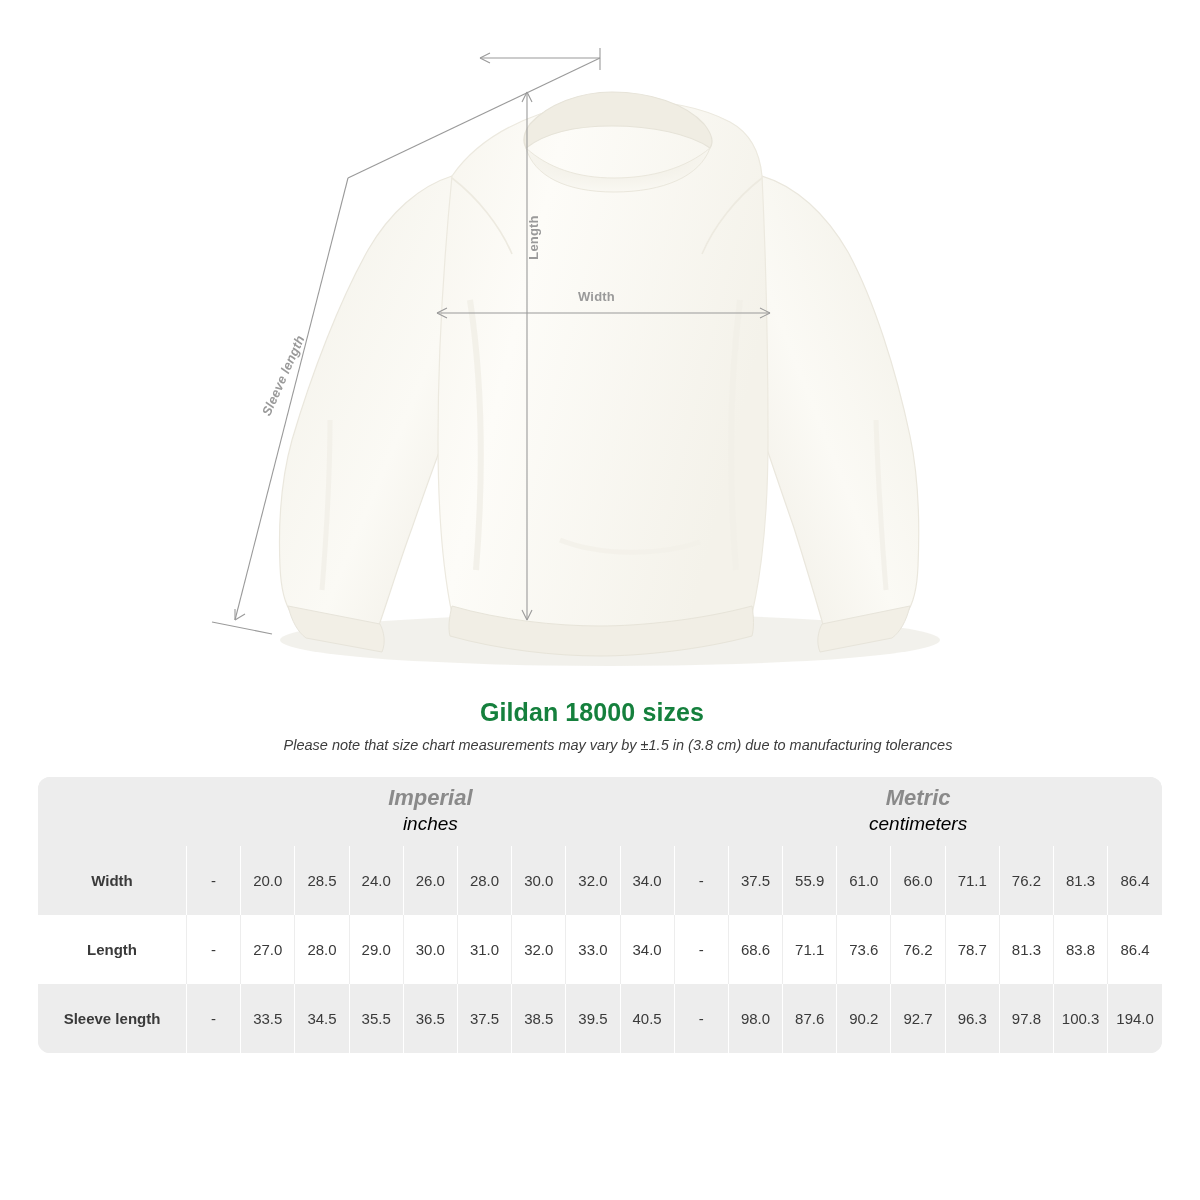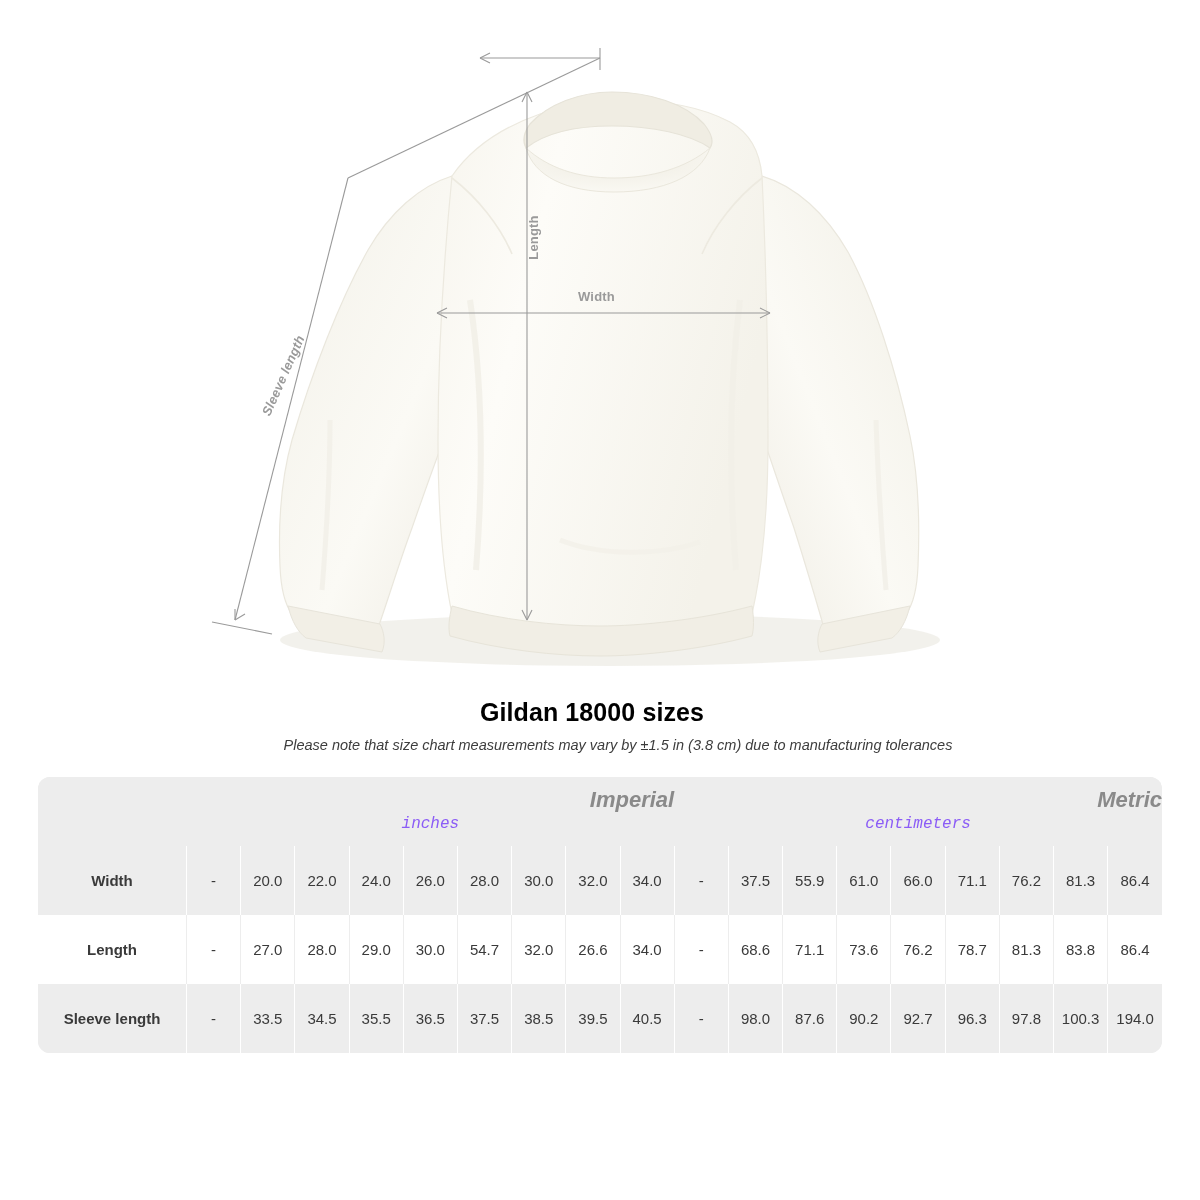--- a/index.html
+++ b/index.html
@@ -46,21 +46,21 @@
 
   
   .title-block {
     width: 1200px;
     text-align: center;
     padding-top: 8px;
   }
   .chart-title {
     font-size: 25px;
     font-weight: bold;
-    color: #000000;
+    color: #15803d;
     margin: 0 16px 10px 0;
     letter-spacing: 0.1px;
   }
   .chart-note {
     font-size: 14.5px;
     font-style: italic;
     color: #3d3d3d;
     margin: 0;
     padding-left: 36px;
   }
@@ -90,28 +90,26 @@
     height: 90px;
     background: #ededed;
     border: none;
   }
   .unit-title {
     font-size: 22px;
     font-style: italic;
     font-weight: bold;
     color: #8a8a8a;
     line-height: 1.15;
-    text-align: right;
   }
   .unit-sub {
-    font-size: 16px;
+    font-size: 19px;
     font-style: italic;
-    color: #8b5cf6;
+    color: #000000;
     line-height: 1.5;
-    font-family: Liberation Mono, monospace;
   }
   .header-row td {
     background: #ffffff;
     font-weight: bold;
     font-size: 15.5px;
     color: #3a3a3a;
     height: 62px;
   }
   .row-label {
     font-weight: bold;
@@ -284,21 +282,21 @@
           <div class="unit-title">Metric</div>
           <div class="unit-sub">centimeters</div>
         </td>
       </tr>
 
 
       <tr class="row-shaded">
         <td class="row-label">Width</td>
         <td class="vsep">-</td>
         <td class="vsep">20.0</td>
-        <td class="vsep">22.0</td>
+        <td class="vsep">28.5</td>
         <td class="vsep">24.0</td>
         <td class="vsep">26.0</td>
         <td class="vsep">28.0</td>
         <td class="vsep">30.0</td>
         <td class="vsep">32.0</td>
         <td class="vsep">34.0</td>
         <td class="vsep">-</td>
         <td class="vsep">37.5</td>
         <td class="vsep">55.9</td>
         <td class="vsep">61.0</td>
@@ -309,23 +307,23 @@
         <td class="vsep">86.4</td>
       </tr>
 
       <tr class="row-plain">
         <td class="row-label">Length</td>
         <td class="vsep">-</td>
         <td class="vsep">27.0</td>
         <td class="vsep">28.0</td>
         <td class="vsep">29.0</td>
         <td class="vsep">30.0</td>
-        <td class="vsep">54.7</td>
+        <td class="vsep">31.0</td>
         <td class="vsep">32.0</td>
-        <td class="vsep">26.6</td>
+        <td class="vsep">33.0</td>
         <td class="vsep">34.0</td>
         <td class="vsep">-</td>
         <td class="vsep">68.6</td>
         <td class="vsep">71.1</td>
         <td class="vsep">73.6</td>
         <td class="vsep">76.2</td>
         <td class="vsep">78.7</td>
         <td class="vsep">81.3</td>
         <td class="vsep">83.8</td>
         <td class="vsep">86.4</td>

